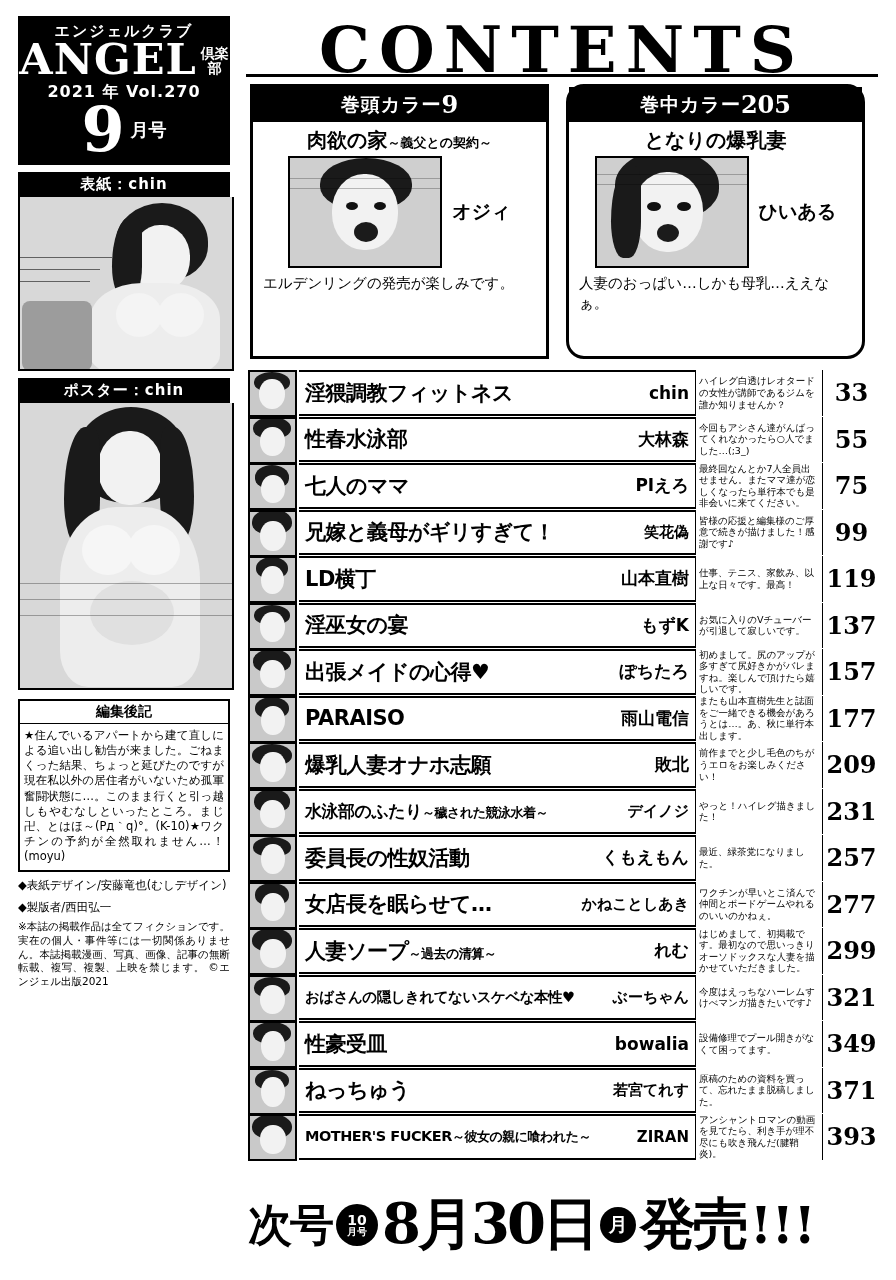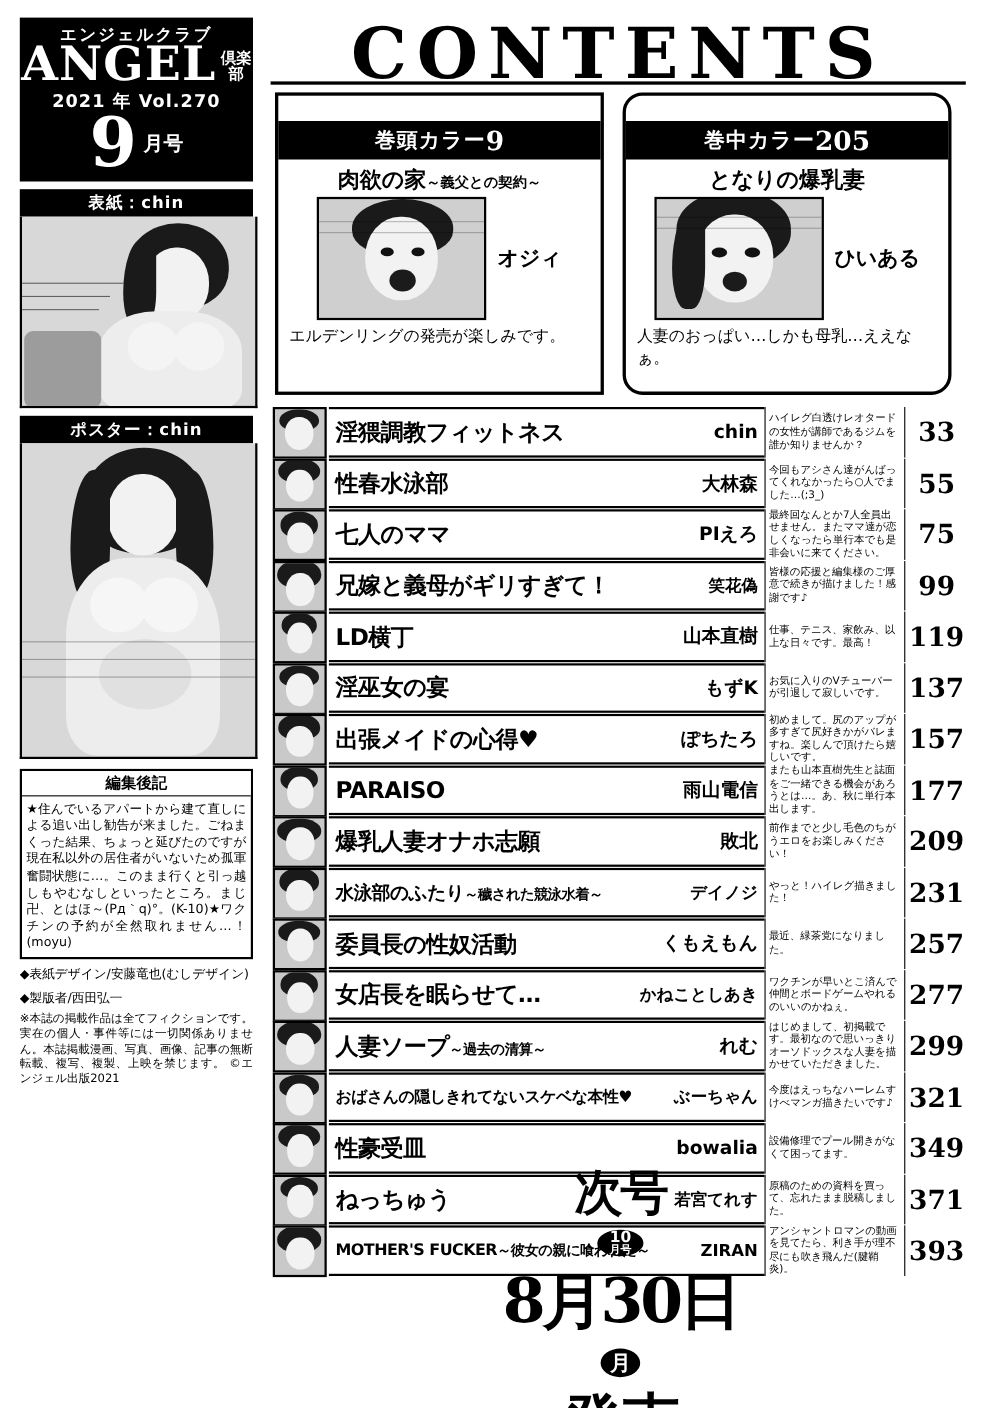--- a/index.html
+++ b/index.html
@@ -42,21 +42,21 @@
   .hpurl .tri{position:absolute;right:6px;top:50%;transform:translateY(-50%);width:0;height:0;border-left:5px solid transparent;border-right:5px solid transparent;border-top:7px solid #000;}
 
   
   .contents-title{position:absolute;left:246px;top:18px;width:632px;text-align:center;font-family:"DejaVu Serif","Liberation Serif",serif;font-size:64px;font-weight:bold;letter-spacing:9px;line-height:1;}
   .title-rule{position:absolute;left:246px;top:74px;width:632px;height:3px;background:#000;}
 
   
   .feat{position:absolute;top:84px;border:3px solid #000;width:299px;height:275px;box-sizing:border-box;background:#fff;}
   .feat.left{left:250px;}
   .feat.right{left:566px;border-radius:18px;}
-  .feat-head{background:#000;color:#fff;display:flex;align-items:center;justify-content:center;padding:3px 0;margin-top:23px;}
+  .feat-head{background:#000;color:#fff;display:flex;align-items:center;justify-content:center;padding:3px 0;}
   .feat-head .fh-label{font-size:19px;font-weight:bold;letter-spacing:1px;}
   .feat-head .fh-page{font-family:"DejaVu Serif","Liberation Serif",serif;font-size:24px;font-weight:bold;}
   .feat-title{text-align:center;font-size:20px;font-weight:bold;padding:5px 2px 2px 2px;letter-spacing:0px;}
   .feat-title .sub{font-size:13px;font-weight:bold;}
   .feat-body{display:flex;align-items:center;justify-content:center;gap:10px;padding:0 6px;}
   .feat-thumb{width:150px;height:108px;border:2px solid #000;background:#cfcfcf;position:relative;overflow:hidden;}
   .feat-author{font-size:19px;font-weight:bold;}
   .feat-comment{font-size:14.5px;line-height:1.35;padding:6px 8px 0 10px;}
 
   
@@ -67,21 +67,21 @@
   .rtitle{font-size:21px;font-weight:bold;white-space:nowrap;letter-spacing:-0.5px;}
   .rtitle.small{font-size:17px;}
   .rtitle.xsmall{font-size:14.5px;}
   .rtitle .sub{font-size:13px;}
   .rauthor{font-size:17px;font-weight:bold;margin-left:auto;padding-right:6px;white-space:nowrap;}
   .rauthor.sm{font-size:15px;}
   .rcomment{width:128px;flex:none;font-size:9.5px;line-height:1.22;border-left:1px solid #000;border-right:1px solid #000;padding:2px 3px;box-sizing:border-box;display:flex;align-items:center;}
   .rpage{width:57px;flex:none;display:flex;align-items:center;justify-content:center;font-family:"DejaVu Serif","Liberation Serif",serif;font-size:24px;font-weight:bold;}
 
   
-  .footer{position:absolute;left:248px;top:1192px;width:632px;height:66px;display:flex;align-items:center;justify-content:center;gap:4px;flex-direction:column;}
+  .footer{position:absolute;left:248px;top:1192px;width:632px;height:66px;display:flex;align-items:center;justify-content:flex-start;gap:4px;}
   .f-next{font-size:44px;font-weight:bold;font-family:"DejaVu Serif","Liberation Serif",serif;letter-spacing:-2px;}
   .f-circ{display:inline-flex;flex-direction:column;align-items:center;justify-content:center;width:42px;height:42px;border-radius:50%;background:#000;color:#fff;font-size:14px;font-weight:bold;line-height:1;}
   .f-big{font-size:56px;font-weight:bold;font-family:"DejaVu Serif","Liberation Serif",serif;letter-spacing:-3px;}
   .f-mark{display:inline-flex;align-items:center;justify-content:center;width:36px;height:36px;border-radius:50%;background:#000;color:#fff;font-size:19px;font-weight:bold;}
   .f-excl{font-size:50px;font-weight:bold;font-family:"DejaVu Serif","Liberation Serif",serif;}
 </style>
 </head>
 <body>
 
 <div class="page">

